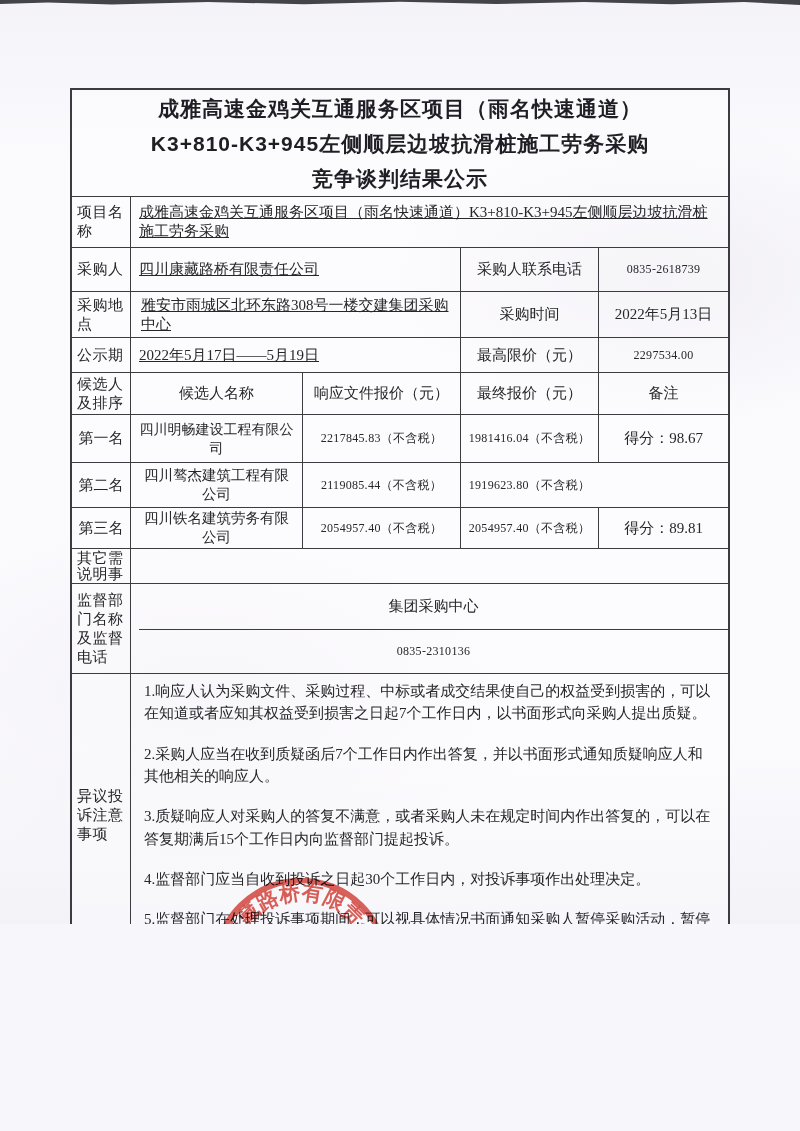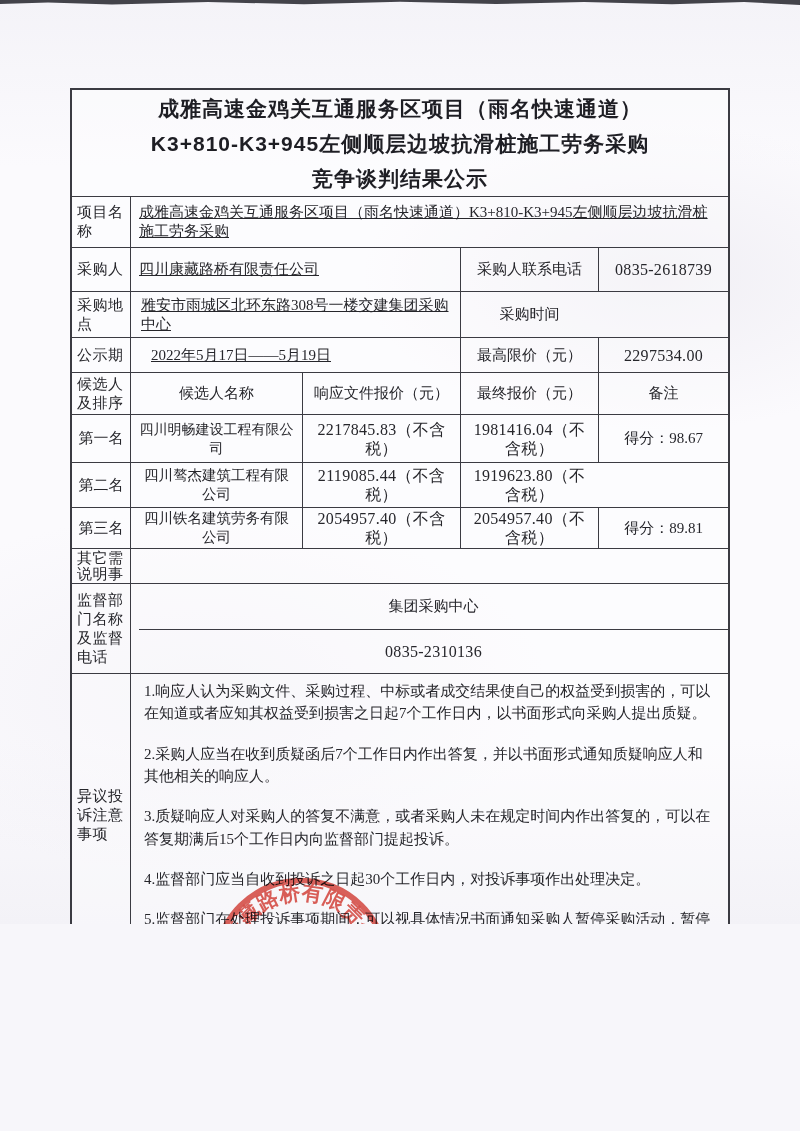--- a/index.html
+++ b/index.html
@@ -42,21 +42,21 @@
   .cell + .cell, .split{border-left:1.6px solid var(--bd);}
   .w-label{flex:0 0 58px;justify-content:flex-start;text-align:left;padding:2px 5px;letter-spacing:.5px;}
   .w-val{flex:0 0 330px;}
   .w-key2{flex:0 0 138px;}
   .w-val2{flex:1 1 auto;}
   .c-name{flex:0 0 172px;}
   .c-doc{flex:0 0 158px;}
   .c-fin{flex:0 0 138px;}
   .c-rem{flex:1 1 auto;}
   .left{justify-content:flex-start;text-align:left;text-decoration:underline;}
-  .num{font-size:16px;letter-spacing:.3px;}
+  .num{font-size:12px;letter-spacing:.3px;}
   .h-title{height:106px;flex-direction:column;justify-content:center;}
   .h-project{height:51px;}
   .h-purchaser{height:44px;}
   .h-location{height:46px;}
   .h-publicity{height:35px;}
   .h-candhead{height:42px;}
   .h-first{height:48px;}
   .h-second{height:45px;}
   .h-third{height:41px;}
   .h-other{height:35px;}
@@ -106,25 +106,26 @@
       <div class="cell w-label">采购人</div>
       <div class="cell w-val left" style="padding-left:8px;">四川康藏路桥有限责任公司</div>
       <div class="cell w-key2">采购人联系电话</div>
       <div class="cell w-val2 num">0835-2618739</div>
     </div>
 
     <div class="row h-location">
       <div class="cell w-label">采购地点</div>
       <div class="cell w-val left" style="padding:2px 10px;">雅安市雨城区北环东路308号一楼交建集团采购中心</div>
       <div class="cell w-key2">采购时间</div>
+      <div class="cell w-val2">2022年5月13日</div>
     </div>
 
     <div class="row h-publicity">
       <div class="cell w-label">公示期</div>
-      <div class="cell w-val left" style="padding-left:20px;">2022年5月17日——5月19日</div>
+      <div class="cell w-val left" style="padding-left:8px;">2022年5月17日——5月19日</div>
       <div class="cell w-key2">最高限价（元）</div>
       <div class="cell w-val2 num">2297534.00</div>
     </div>
 
     <div class="row h-candhead">
       <div class="cell w-label">候选人及排序</div>
       <div class="cell c-name">候选人名称</div>
       <div class="cell c-doc">响应文件报价（元）</div>
       <div class="cell c-fin">最终报价（元）</div>
       <div class="cell c-rem">备注</div>

